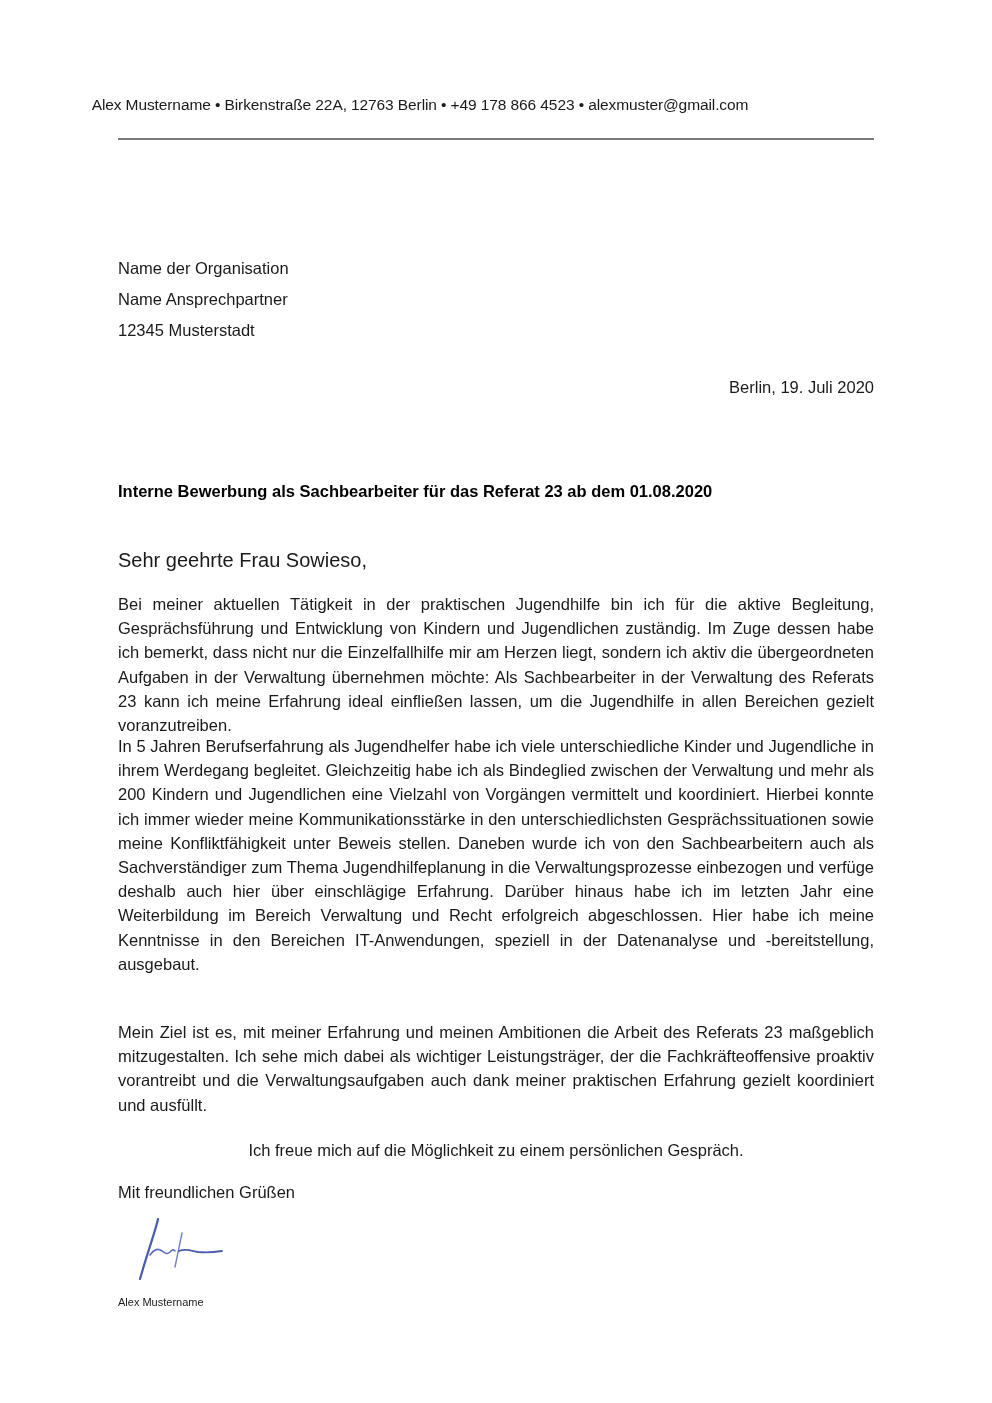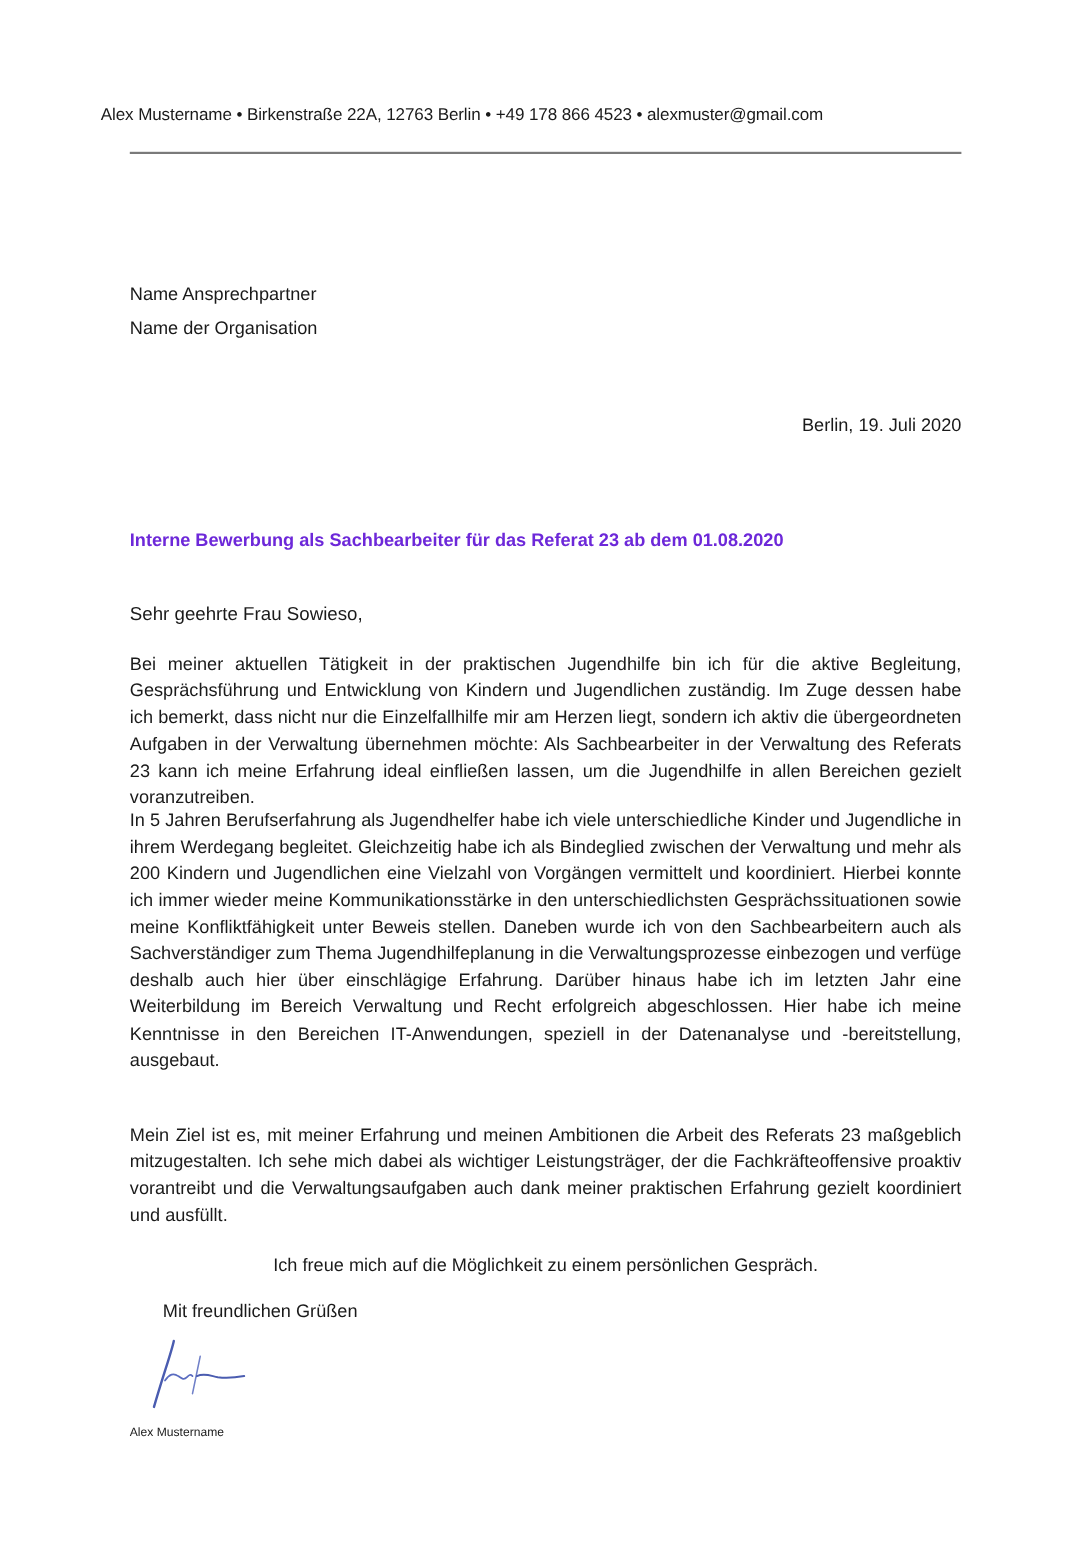--- a/index.html
+++ b/index.html
@@ -5,43 +5,44 @@
   html, body { margin: 0; padding: 0; background: #ffffff; }
   body { width: 992px; height: 1403px; position: relative; overflow: hidden;
          font-family: "Liberation Sans", sans-serif; color: #1a1a1a; }
   .header-line { position: absolute; left: 0; width: 840px; top: 96px; text-align: center;
                  font-size: 15.5px; letter-spacing: -0.1px; }
   .rule { position: absolute; left: 118px; width: 756px; top: 138px; height: 2px; background: #7a7a7a; }
   .recipient { position: absolute; left: 118px; top: 253px; font-size: 16.5px; line-height: 31px; }
   .recipient div { white-space: nowrap; }
   .date { position: absolute; right: 118px; top: 378px; font-size: 16.5px; margin-left: 25px; }
   .subject { position: absolute; left: 118px; top: 482px; font-size: 16.5px; font-weight: bold;
-             color: #6d28d9; }
-  .salutation { position: absolute; left: 118px; top: 549px; font-size: 17px; }
+             color: #000000; }
+  .salutation { position: absolute; left: 118px; top: 549px; font-size: 20px; }
   .body { position: absolute; left: 118px; width: 756px; font-size: 16.5px; line-height: 24.2px;
           text-align: justify; }
   .p1 { top: 592px; }
   .p2 { top: 734px; }
   .p3 { top: 1020px; }
   .p4 { top: 1138px; text-align: center; }
-  .closing { position: absolute; left: 118px; top: 1183px; font-size: 16.5px; margin-left: 30px; }
+  .closing { position: absolute; left: 118px; top: 1183px; font-size: 16.5px; }
   .signature { position: absolute; left: 130px; top: 1215px; width: 100px; height: 72px; }
   .signer { position: absolute; left: 118px; top: 1296px; font-size: 11px; }
 </style>
 </head>
 <body>
 
 <div>
 
   <div class="header-line">Alex Mustername • Birkenstraße 22A, 12763 Berlin • +49 178 866 4523 • alexmuster@gmail.com</div>
   <div class="rule"></div>
 
   <div class="recipient">
+    <div>Name der Organisation</div>
     <div>Name Ansprechpartner</div>
-    <div>Name der Organisation</div>
+    <div>12345 Musterstadt</div>
   </div>
 
   <div class="date">Berlin, 19. Juli 2020</div>
 
   <div class="subject">Interne Bewerbung als Sachbearbeiter für das Referat 23 ab dem 01.08.2020</div>
 
   <div class="salutation">Sehr geehrte Frau Sowieso,</div>
 
   <div class="body p1">Bei meiner aktuellen Tätigkeit in der praktischen Jugendhilfe bin ich für die aktive Begleitung, Gesprächsführung und Entwicklung von Kindern und Jugendlichen zuständig. Im Zuge dessen habe ich bemerkt, dass nicht nur die Einzelfallhilfe mir am Herzen liegt, sondern ich aktiv die übergeordneten Aufgaben in der Verwaltung übernehmen möchte: Als Sachbearbeiter in der Verwaltung des Referats 23  kann ich meine Erfahrung ideal einfließen lassen, um die Jugend­hilfe in allen Bereichen gezielt voranzutreiben.</div>
   <div class="body p2">In 5 Jahren Berufserfahrung als Jugendhelfer habe ich viele unterschiedliche Kinder und Ju­gendliche in ihrem Werdegang begleitet. Gleichzeitig habe ich als Bindeglied zwischen der Verwaltung und mehr als 200 Kindern und Jugendlichen eine Vielzahl von Vorgängen vermit­telt und koordiniert. Hierbei konnte ich immer wieder meine Kommunikationsstärke in den un­terschiedlichsten Gesprächssituationen sowie meine Konfliktfähigkeit unter Beweis stellen. Daneben wurde ich von den Sachbearbeitern auch als Sachverständiger zum Thema Jugend­hilfeplanung in die Verwaltungsprozesse einbezogen und verfüge deshalb auch hier über ein­schlägige Erfahrung. Darüber hinaus habe ich im letzten Jahr eine Weiterbildung im Bereich Verwaltung und Recht erfolgreich abgeschlossen. Hier habe ich meine Kenntnisse in den Be­reichen IT-Anwendungen, speziell in der Datenanalyse und -bereitstellung, ausgebaut.</div>

